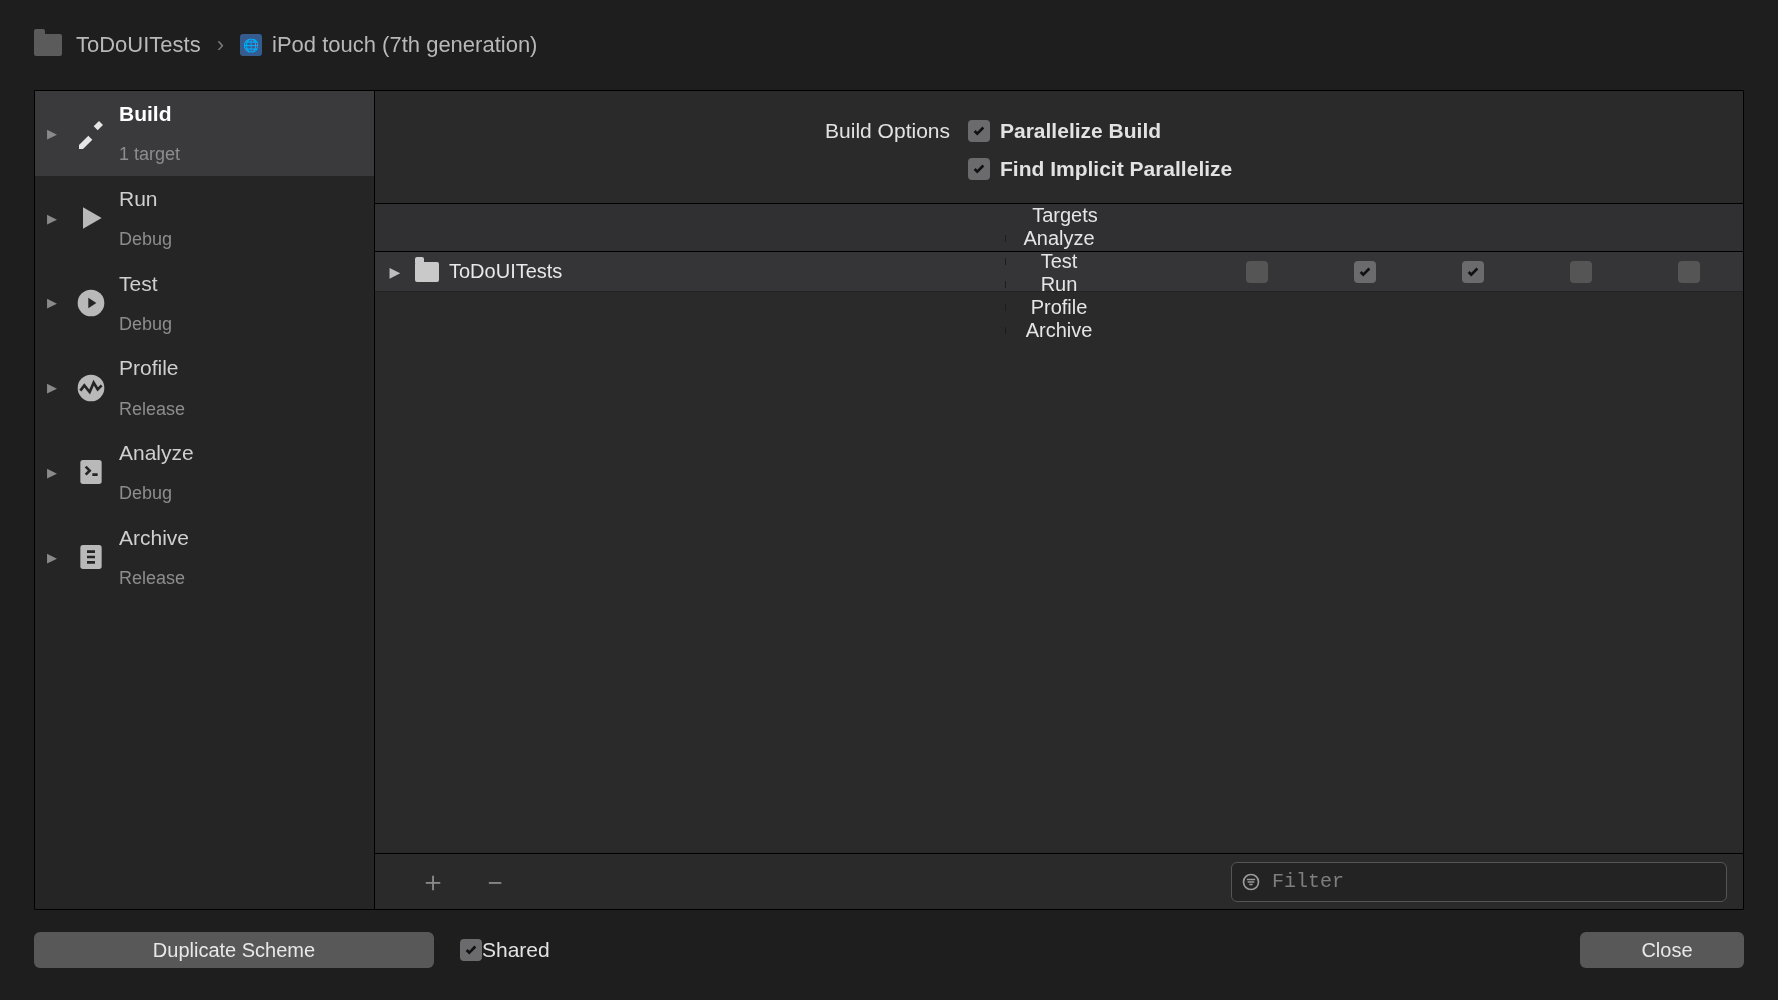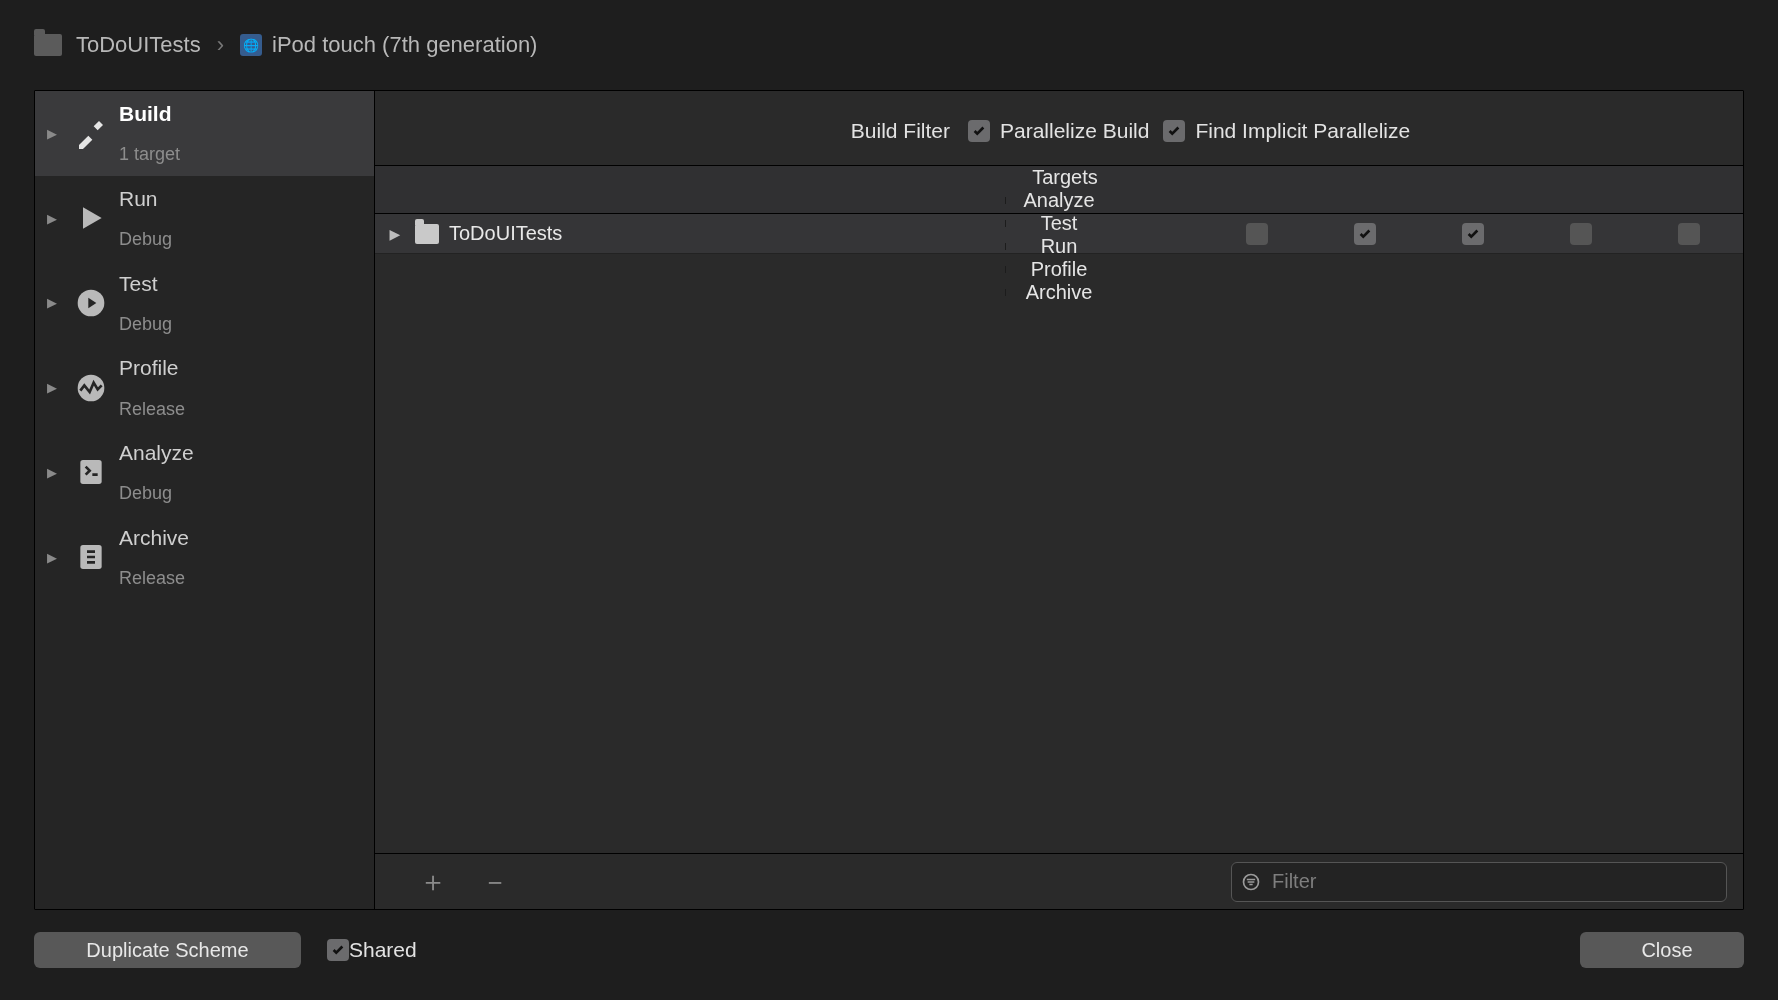--- a/index.html
+++ b/index.html
@@ -75,21 +75,21 @@
     background: #2a2a2a;
   }
   .options {
     display: flex; gap: 18px; padding: 28px 0 22px 0;
     border-bottom: 1px solid #000;
   }
   .options-label {
     width: 575px; text-align: right; padding-right: 0;
     font-size: 21px; color: #e2e2e2;
   }
-  .options-group { display: flex; gap: 14px; }
+  .options-group { display: flex; flex-direction: column; gap: 14px; font-weight: bold; }
   .check-row { display: flex; align-items: center; gap: 10px; font-size: 21px; color: #e2e2e2; }
   .chk {
     width: 22px; height: 22px; border-radius: 4px;
     background: #6b6b6d; display: inline-flex; align-items: center; justify-content: center;
     color: #111; font-size: 15px; line-height: 1;
   }
   .chk.off { background: #555; }
   .chk svg { width: 14px; height: 14px; stroke: #111; stroke-width: 3; fill: none; }
 
   
@@ -135,36 +135,36 @@
   .filter-wrap {
     position: relative; width: 496px;
   }
   .filter-wrap svg {
     position: absolute; left: 10px; top: 50%; transform: translateY(-50%);
     width: 20px; height: 20px; stroke: #9b9b9b; fill: none; stroke-width: 2;
   }
   .filter-input {
     width: 100%; height: 40px; border-radius: 6px;
     border: 1px solid #555; background: #232323; color: #ddd;
-    padding: 0 12px 0 40px; font-size: 20px; outline: none;
+    padding: 0 12px 0 40px; font-size: 20px; outline: none; font-family: Liberation Mono, monospace;
   }
   .filter-input::placeholder { color: #7e7e7e; }
 
   
   .dialog-footer {
     display: flex; align-items: center; gap: 26px;
     padding: 22px 34px 0 34px;
   }
   .btn {
     height: 36px; padding: 0 18px; border-radius: 6px;
     background: #585858; color: #e8e8e8; font-size: 20px;
     display: inline-flex; align-items: center; justify-content: center;
     border: 0; cursor: default;
   }
-  .btn.wide { width: 267px; }
+  .btn.wide { width: 400px; }
   .btn.close { margin-left: auto; width: 164px; padding-left: 28px; }
   .shared { display: flex; align-items: center; gap: 0; font-size: 21px; color: #e2e2e2; }
 </style>
 </head>
 <body>
 
 <div class="breadcrumb">
   <span class="bc-folder"></span>
   <span>ToDoUITests</span>
   <span class="chev">›</span>
@@ -256,21 +256,21 @@
         <span class="title">Archive</span>
         <span class="subtitle">Release</span>
       </span>
     </div>
 
   </div>
 
   <div class="main">
 
     <div class="options">
-      <div class="options-label">Build Filter</div>
+      <div class="options-label">Build Options</div>
       <div class="options-group">
         <label class="check-row">
           <span class="chk">
             <svg viewBox="0 0 16 16">
                 <path d="M3 8l3 3 7-7"></path>
               </svg>
           </span>
           <span>Parallelize Build</span>
         </label>
         <label class="check-row">

